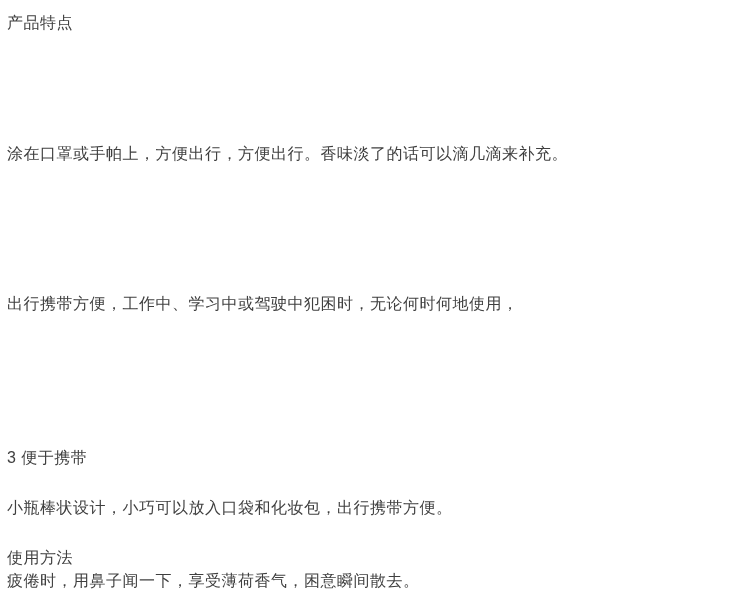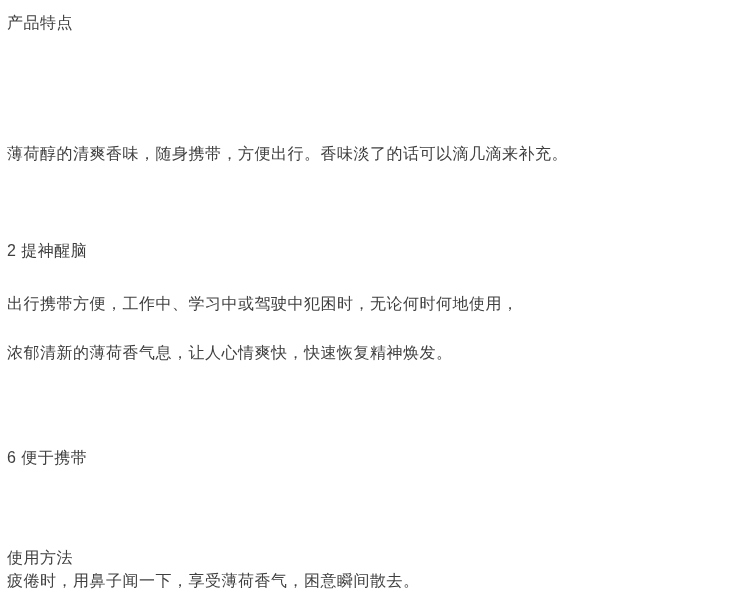--- a/index.html
+++ b/index.html
@@ -33,28 +33,27 @@
 </style>
 </head>
 <body>
 
 <div class="doc">
 
   <div class="line" style="top:12px">产品特点</div>
 
 
 
-  <div class="line" style="top:143px">薄荷醇的清爽香味，随身携带，方便出行。香味淡了的话可以滴几滴来补充。</div>
+  <div class="line" style="top:143px">涂在口罩或手帕上，方便出行，方便出行。香味淡了的话可以滴几滴来补充。</div>
 
-  <div class="line" style="top:240px">2 提神醒脑</div>
 
   <div class="line" style="top:293px">出行携带方便，工作中、学习中或驾驶中犯困时，无论何时何地使用，</div>
 
-  <div class="line" style="top:342px">浓郁清新的薄荷香气息，让人心情爽快，快速恢复精神焕发。</div>
 
-  <div class="line" style="top:447px">6 便于携带</div>
+  <div class="line" style="top:447px">3 便于携带</div>
 
+  <div class="line" style="top:497px">小瓶棒状设计，小巧可以放入口袋和化妆包，出行携带方便。</div>
 
   <div class="line" style="top:547px">使用方法</div>
 
   <div class="line" style="top:570px">疲倦时，用鼻子闻一下，享受薄荷香气，困意瞬间散去。</div>
 
 </div>
 
 </body></html>

